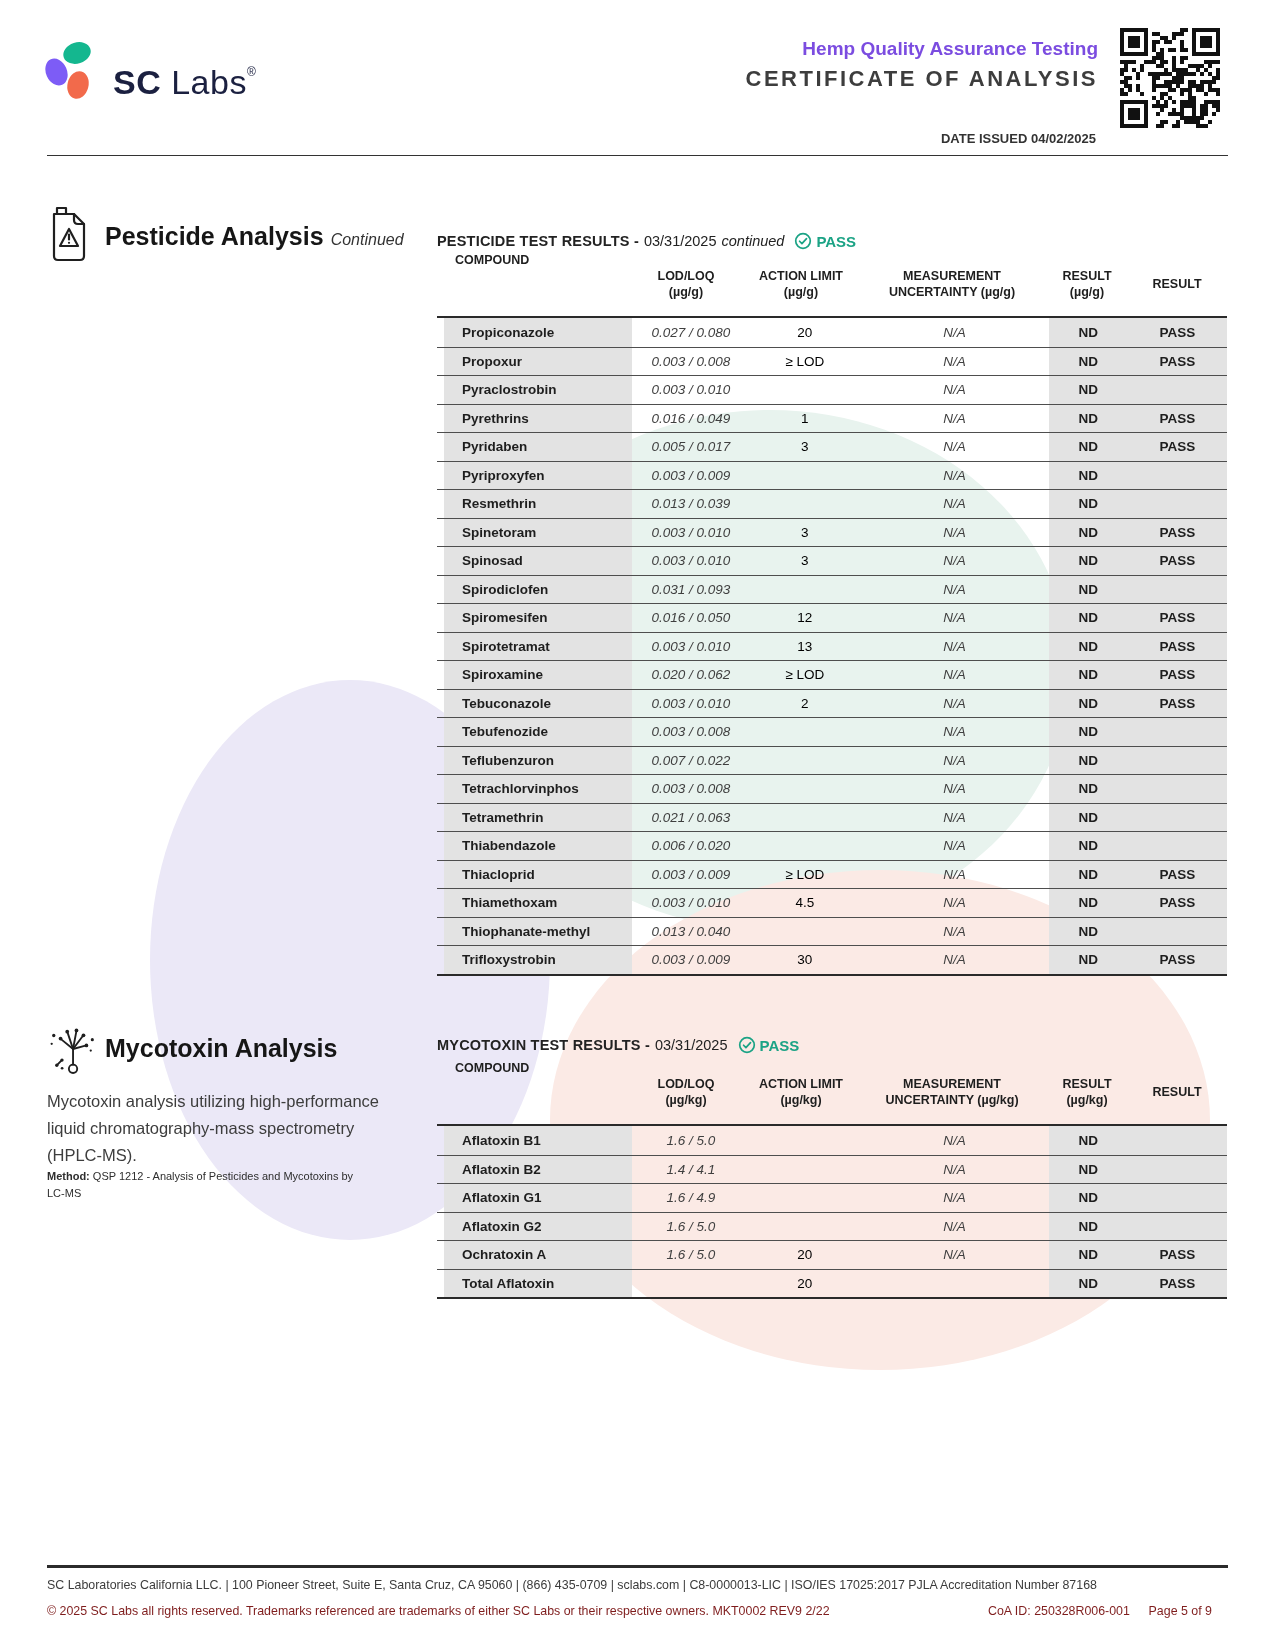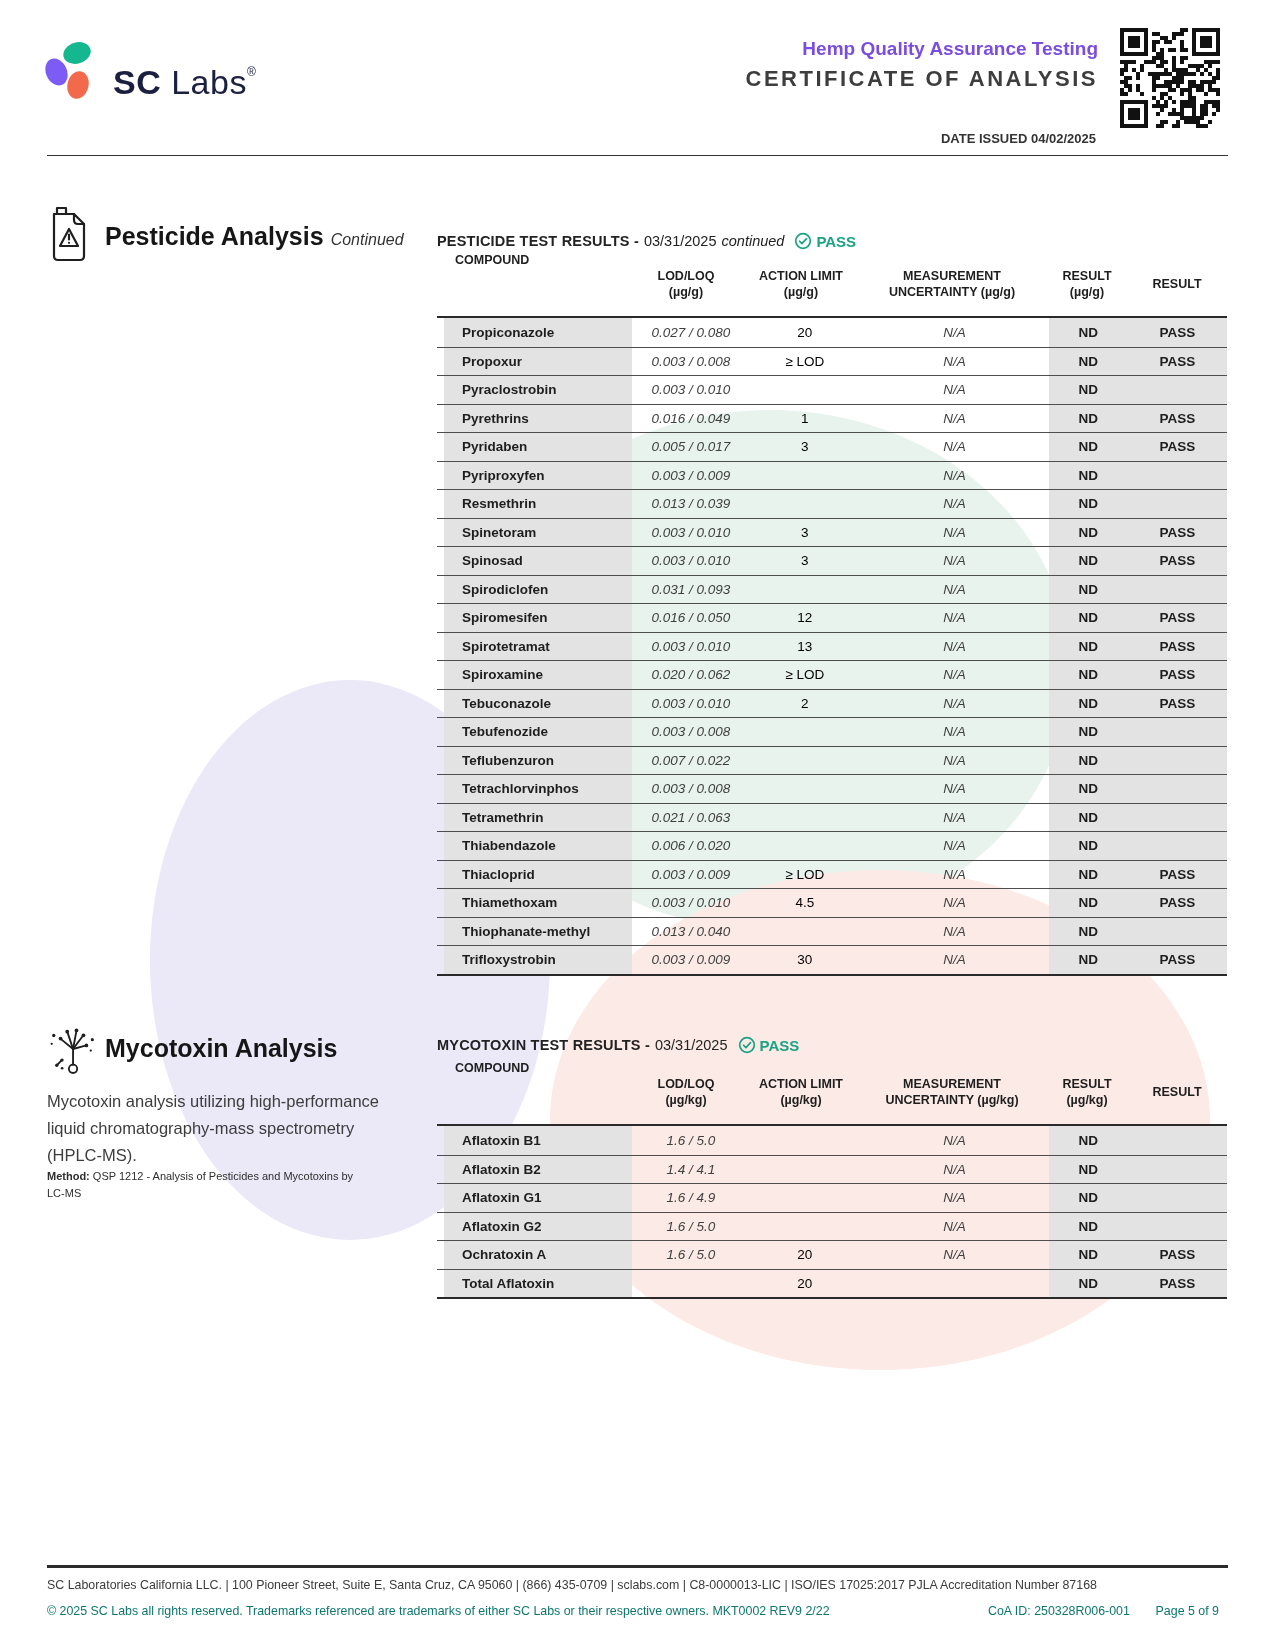--- a/index.html
+++ b/index.html
@@ -53,21 +53,21 @@
   .c-action{width:112px;color:#000000;}
   .c-uncert{width:190px;font-style:italic;color:#3f3f3f;}
   .c-result{width:80px;font-weight:bold;background:#e3e3e3;}
   .c-pass{width:100px;font-weight:bold;background:#e3e3e3;}
   .th{background:transparent !important;font-style:normal !important;color:#1e1e1e;font-weight:bold;
       flex-direction:column;text-align:left;font-size:12.5px;line-height:16px;}
   .th.c-compound{align-items:flex-start;}
 
   
   .foot1{position:absolute;left:47px;right:47px;top:1578px;font-size:12.4px;color:#3b3b3b;white-space:nowrap;}
-  .foot2{position:absolute;left:47px;right:56px;top:1604px;font-size:12.4px;color:#0f766e;white-space:nowrap;}
+  .foot2{position:absolute;left:47px;right:63px;top:1604px;font-size:12.4px;color:#7f1d1d;white-space:nowrap;}
   .coa{position:absolute;left:941px;top:0;}
   .pageno{position:absolute;right:0;top:0;}
   svg{display:block;}
 </style>
 </head>
 <body>
 
 <div class="page">
 
   <div class="blob blob-teal"></div>

